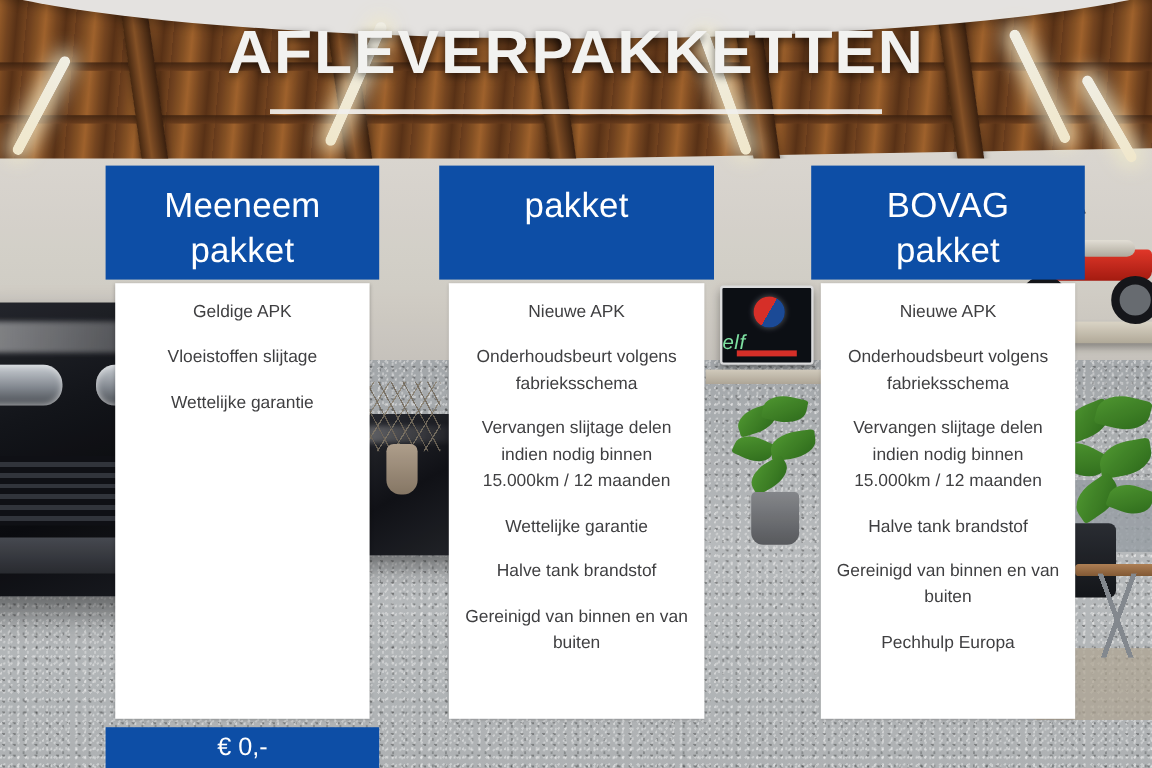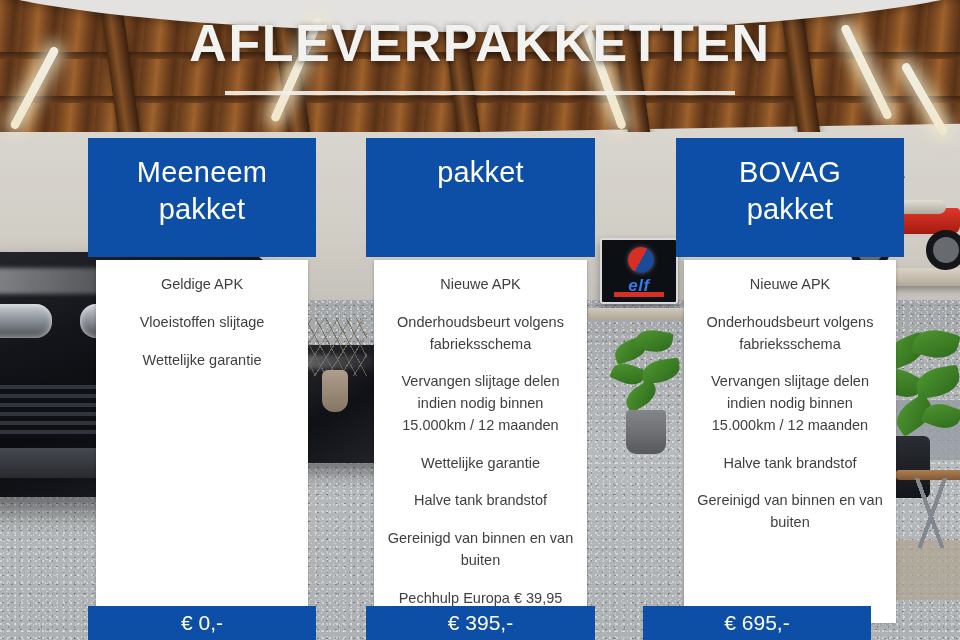--- a/index.html
+++ b/index.html
@@ -119,22 +119,22 @@
     background:#0d1016; border:2px solid #e9e9ea; border-radius:3px;
     box-shadow:0 4px 8px rgba(0,0,0,.35);
   }
   .sign .ball {
     position:absolute; left:26px; top:7px; width:26px; height:26px; border-radius:50%;
     background:
       linear-gradient(120deg,#e4322b 0 50%, #1d4fa0 50% 100%);
     box-shadow:0 0 5px rgba(255,255,255,.35);
   }
   .sign .word {
-    position:absolute; left:0; right:0; top:36px; text-align:center;
-    color:#3b82f6; font-size:17px; font-style:italic; font-weight:bold; letter-spacing:.5px;
+    position:absolute; left:0; right:0; top:36px; 
+    color:#86efac; font-size:17px; font-style:italic; font-weight:normal; letter-spacing:.5px;
   }
   .sign .bar { position:absolute; left:12px; right:12px; bottom:5px; height:5px; background:#e4322b; }
   .shelfC { position:absolute; left:588px; top:308px; width:110px; height:12px;
             background:linear-gradient(#ded7c8,#b9b0a0); }
 
   
   .plantC { position:absolute; left:612px; top:330px; width:70px; height:96px; }
   .plantC i, .plantR i {
     position:absolute; display:block; border-radius:60% 10% 60% 10%;
     background:linear-gradient(145deg,#57a335,#2f6f1d);
@@ -207,21 +207,21 @@
 
   .card-head {
     background:#0d4ea6;
     color:#ffffff;
     text-align:center;
     padding:16px 6px 26px;
     font-size:29px;
     line-height:1.28;
     font-weight:normal;
     letter-spacing:.2px;
-    height:119px;
+    height:95px;
   }
   .card-body {
     background:#ffffff;
     margin:3px 8px 0 8px;
     padding:14px 12px 24px;
     text-align:center;
     color:#3f3f41;
     font-size:14.5px;
     line-height:1.5;
     box-shadow:0 1px 3px rgba(0,0,0,.25);
@@ -350,36 +350,34 @@
       <div class="card-head">
         <div>pakket</div>
       </div>
       <div class="card-body">
         <p class="feature">Nieuwe APK</p>
         <p class="feature">Onderhoudsbeurt volgens fabrieksschema</p>
         <p class="feature">Vervangen slijtage delen indien nodig binnen 15.000km / 12 maanden</p>
         <p class="feature">Wettelijke garantie</p>
         <p class="feature">Halve tank brandstof</p>
         <p class="feature">Gereinigd van binnen en van buiten</p>
-        <p class="feature">Pechhulp Europa € 39,95</p>
       </div>
     </div>
 
     <div class="card c3">
       <div class="card-head">
         <div>BOVAG</div>
         <div>pakket</div>
       </div>
       <div class="card-body">
         <p class="feature">Nieuwe APK</p>
         <p class="feature">Onderhoudsbeurt volgens fabrieksschema</p>
         <p class="feature">Vervangen slijtage delen indien nodig binnen 15.000km / 12 maanden</p>
         <p class="feature">Halve tank brandstof</p>
         <p class="feature">Gereinigd van binnen en van buiten</p>
+        <p class="feature">Pechhulp Europa</p>
       </div>
     </div>
 
     <div class="card-price c1">€ 0,-</div>
-    <div class="card-price c2">€ 395,-</div>
-    <div class="card-price c3">€ 695,-</div>
 
   </div>
 </div>
 
 </body></html>

